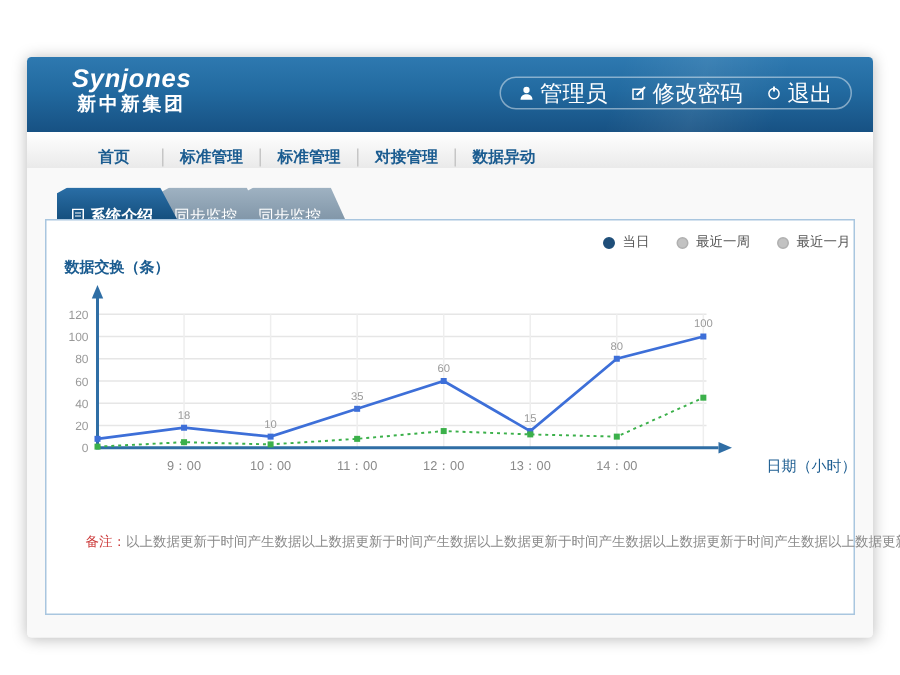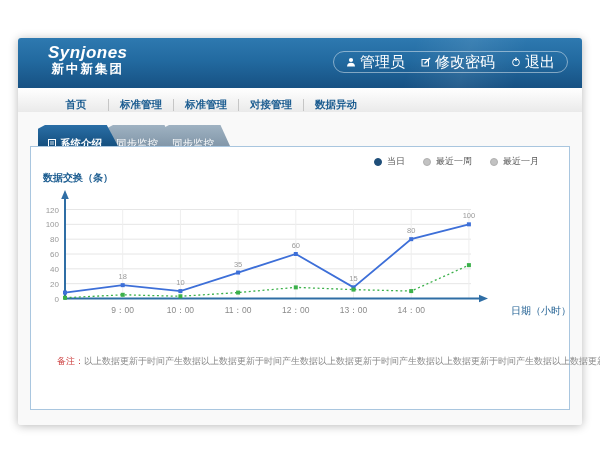--- a/index.html
+++ b/index.html
@@ -31,21 +31,21 @@
   .content { position:absolute; left:0; top:74px; width:100%; height:313px; background:#f9f9f9; border-radius:0 0 3px 3px; }
   .tabs { position:absolute; left:20px; top:13px; height:21px; display:flex; }
   .tab { height:21px; padding:16px 16px 0 10px; display:flex; align-items:center; gap:4px; color:#fff;
          font-size:10.5px; clip-path:polygon(0 100%, 0 18%, 7px 0, 86% 0, 100% 100%); cursor:pointer; }
   .tab.active { background:linear-gradient(180deg,#2a6ea6,#15507f); font-weight:bold; z-index:3; position:relative; }
   .tab.inactive { background:linear-gradient(180deg,#9fb2c2,#8297a9); margin-left:-12px; position:relative; }
   .tab.inactive.t2 { z-index:2; }
   .tab.inactive.t3 { z-index:1; }
 
   .panel { position:absolute; left:12px; top:34px; width:540px; height:264px; background:#ffffff; border:1px solid #a9c6df; }
-  .radios { position:absolute; right:30px; top:8px; display:flex; gap:18px; align-items:center; }
+  .radios { position:absolute; right:2px; top:8px; display:flex; gap:18px; align-items:center; }
   .radio { display:flex; align-items:center; gap:5px; font-size:9px; color:#555; cursor:pointer; }
   .dot { width:8px; height:8px; border-radius:50%; background:#c2c2c2; border:1px solid #b0b0b0; }
   .radio.selected .dot { background:#1f4e79; border-color:#1f4e79; }
 
   .y-title { position:absolute; left:12px; top:24px; font-size:10px; font-weight:bold; color:#1b5c90; }
   .x-title { position:absolute; left:480px; top:157px; font-size:10px; font-weight:normal; color:#1b5c90; white-space:nowrap; }
   .chart-svg { position:absolute; left:0; top:0; font-family:"Liberation Sans", sans-serif; }
 
   .legend { position:absolute; left:462px; top:98px; display:flex; flex-direction:column; gap:10px; }
   .lg-row { display:flex; align-items:center; gap:6px; font-size:9.5px; color:#666; }

